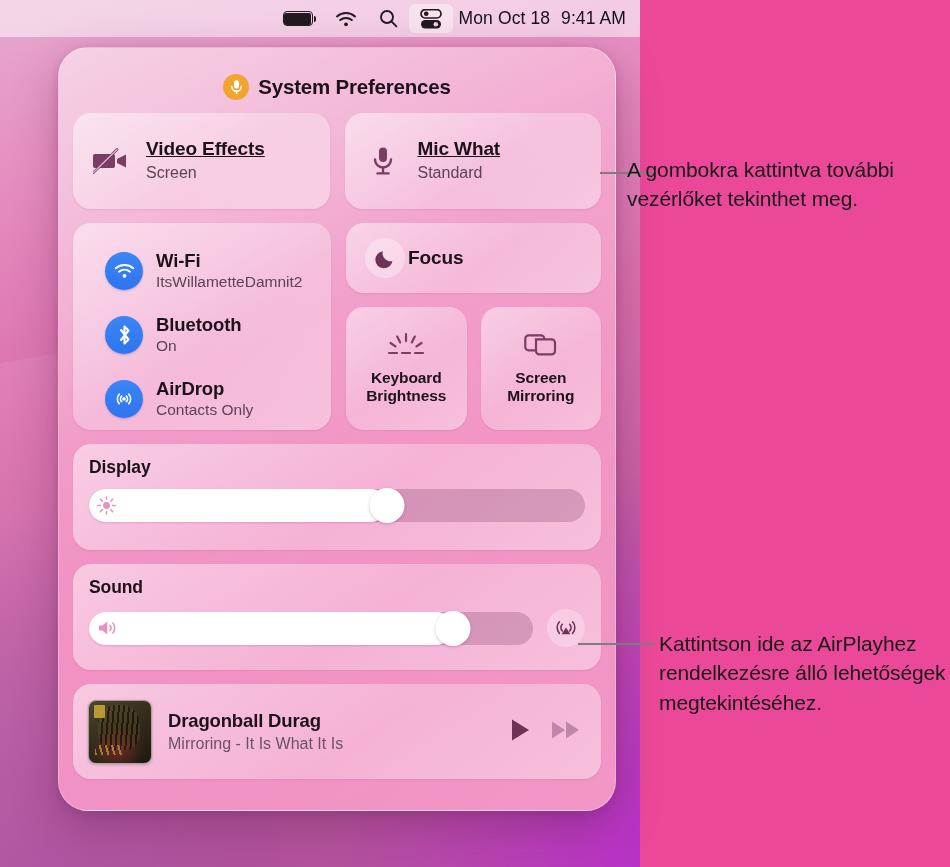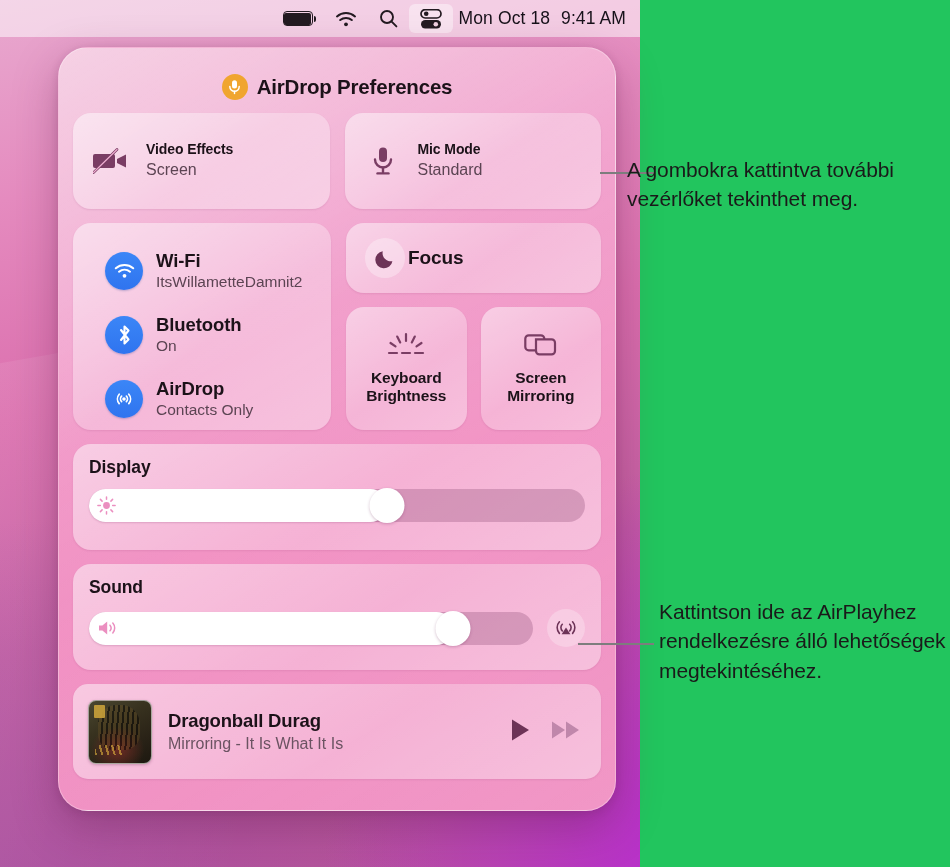--- a/index.html
+++ b/index.html
@@ -10,21 +10,21 @@
     overflow: hidden;
     background: #ffffff;
     font-family: "Liberation Sans", sans-serif;
     -webkit-font-smoothing: antialiased;
   }
 
   #root {
     position: relative;
     width: 950px;
     height: 867px;
-    background: #22c55e;
+    background: #ec4899;
   }
 
   
   .desktop {
     position: absolute;
     left: 0; top: 0;
     width: 640px; height: 867px;
     overflow: hidden;
   }
   .desktop-bg {
@@ -143,22 +143,23 @@
   .big-tile {
     flex: 1;
     height: 96px;
     display: flex;
     align-items: center;
     padding-left: 19px;
     gap: 16px;
   }
   .big-tile .ico { width: 38px; flex: none; display: flex; align-items: center; justify-content: center; }
   .big-tile .txt .l1 {
-    font-size: 14px; font-weight: bold; color: #1c1219; line-height: 1.18;
+    font-size: 19px; font-weight: bold; color: #1c1219; line-height: 1.18;
     letter-spacing: -0.1px;
+    text-decoration: underline;
   }
   .big-tile .txt .l2 {
     font-size: 16px; color: #5c4453; line-height: 1.3; margin-top: 2px;
   }
 
   
   .row-2 {
     display: flex;
     gap: 15px;
     margin-top: 14px;
@@ -263,21 +264,20 @@
   }
 
   
   .np-tile {
     margin-top: 14px;
     height: 95px;
     display: flex;
     align-items: center;
     padding: 0 18px 0 15px;
     gap: 16px;
-    border-radius: 15px;
   }
   .np-art {
     width: 64px; height: 64px;
     border-radius: 8px;
     flex: none;
     background:
       radial-gradient(70% 60% at 46% 78%, #6d2a23 0%, rgba(109,42,35,0) 62%),
       linear-gradient(150deg, #4a4730 0%, #38321f 36%, #2a2317 70%, #1d1810 100%);
     border: 1.5px solid rgba(255,255,255,0.55);
     position: relative;
@@ -321,21 +321,21 @@
     line-height: 1.40;
     letter-spacing: -0.1px;
   }
   .leader {
     position: absolute;
     height: 2px;
     background: #7d7d7d;
   }
   #callout-buttons { left: 627px; top: 155px; width: 290px; }
   #leader-buttons  { left: 600px; top: 172px; width: 55px; }
-  #callout-airplay { left: 659px; top: 597px; width: 290px; }
+  #callout-airplay { left: 659px; top: 629px; width: 290px; }
   #leader-airplay  { left: 578px; top: 643px; width: 76px; }
 </style>
 </head>
 <body>
 
 <div id="root">
 
   <div class="desktop">
     <div class="desktop-bg"></div>
     <div class="desktop-sheen"></div>
@@ -386,21 +386,21 @@
   <div class="cc-panel">
 
     <div class="cc-header">
       <span class="badge">
         <svg width="13" height="16" viewBox="0 0 13 16">
           <rect x="4" y="1.2" width="5" height="8.4" rx="2.5" fill="#ffffff"></rect>
           <path d="M1.8 7.6 a4.7 4.7 0 0 0 9.4 0" fill="none" stroke="#ffffff" stroke-width="1.5" stroke-linecap="round"></path>
           <line x1="6.5" y1="12.3" x2="6.5" y2="14.6" stroke="#ffffff" stroke-width="1.5" stroke-linecap="round"></line>
         </svg>
       </span>
-      <span class="title">AirDrop Preferences</span>
+      <span class="title">System Preferences</span>
     </div>
 
     <div class="row-1">
 
       <div class="tile big-tile">
         <span class="ico">
           <svg width="36" height="26" viewBox="0 0 36 26">
             <path d="M2 6 h18 a2 2 0 0 1 2 2 v10 a2 2 0 0 1 -2 2 h-18 a2 2 0 0 1 -2 -2 v-10 a2 2 0 0 1 2 -2 z" fill="#7a3d64"></path>
             <path d="M24 11 l9 -4.6 v13.2 l-9 -4.6 z" fill="#7a3d64"></path>
             <line x1="0.5" y1="24.5" x2="24" y2="1.5" stroke="#7a3d64" stroke-width="2.6" stroke-linecap="round"></line>
@@ -416,21 +416,21 @@
       <div class="tile big-tile">
         <span class="ico">
           <svg width="22" height="30" viewBox="0 0 22 30">
             <rect x="7" y="1.5" width="8" height="14.5" rx="4" fill="#7a3d64"></rect>
             <path d="M3 13.5 a8 8 0 0 0 16 0" fill="none" stroke="#7a3d64" stroke-width="2.4" stroke-linecap="round"></path>
             <line x1="11" y1="21.5" x2="11" y2="26" stroke="#7a3d64" stroke-width="2.4" stroke-linecap="round"></line>
             <line x1="5.5" y1="27.4" x2="16.5" y2="27.4" stroke="#7a3d64" stroke-width="2.4" stroke-linecap="round"></line>
           </svg>
         </span>
         <span class="txt">
-          <div class="l1">Mic Mode</div>
+          <div class="l1">Mic What</div>
           <div class="l2">Standard</div>
         </span>
       </div>
     </div>
 
     <div class="row-2">
 
       <div class="tile conn-tile">
 
         <div class="conn-row">

